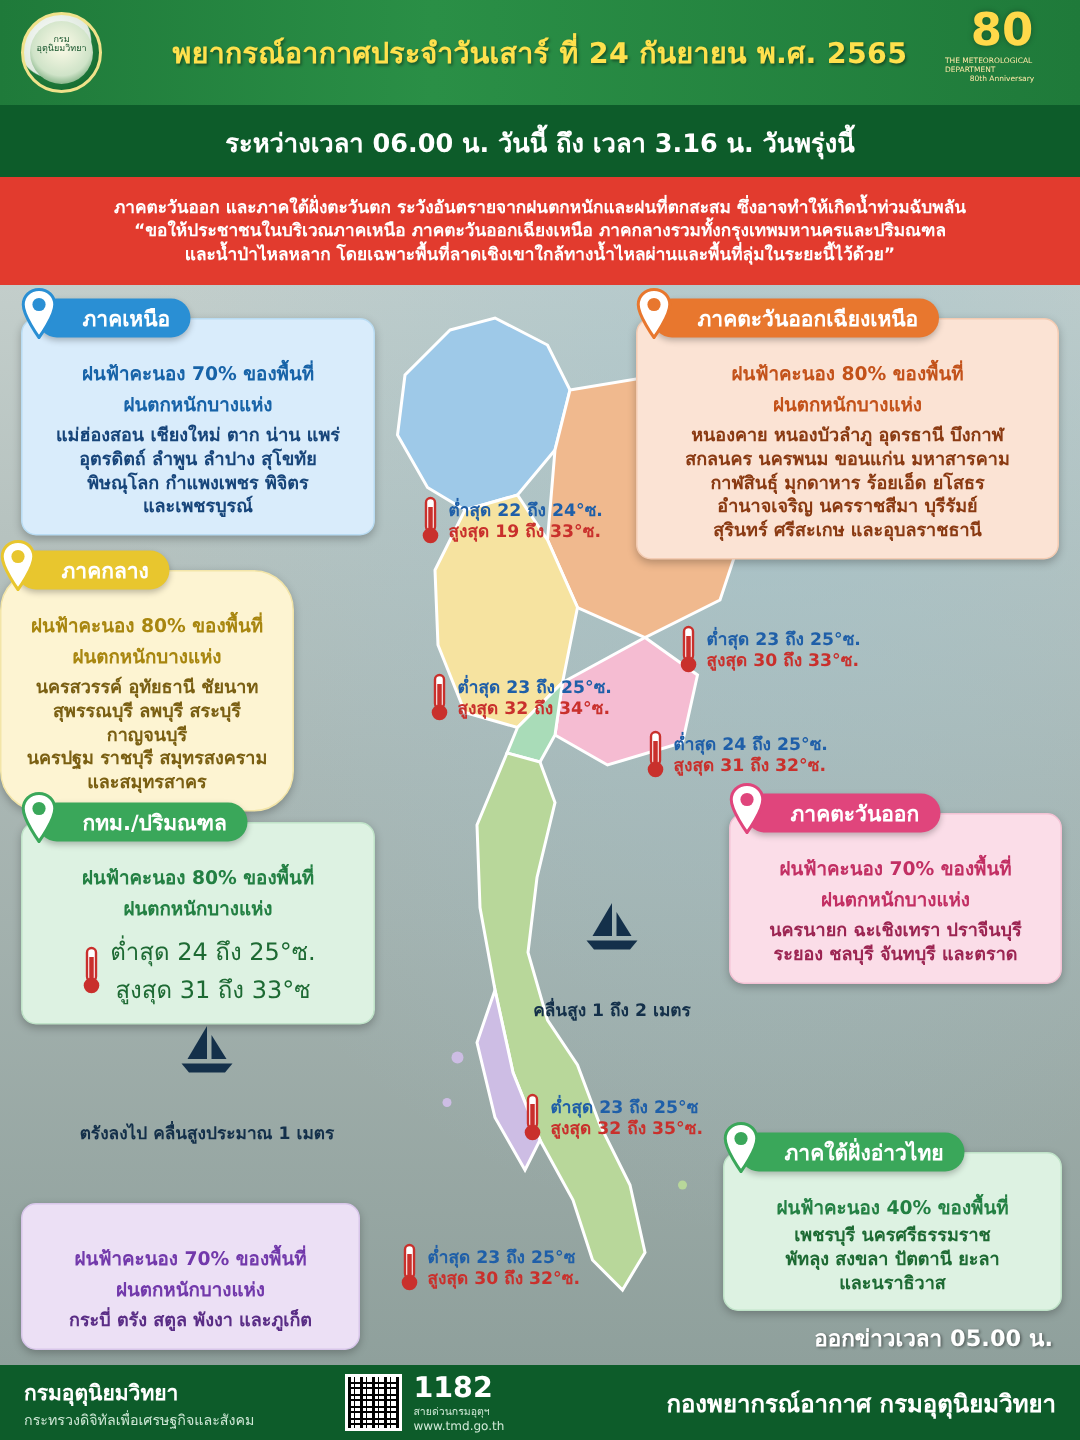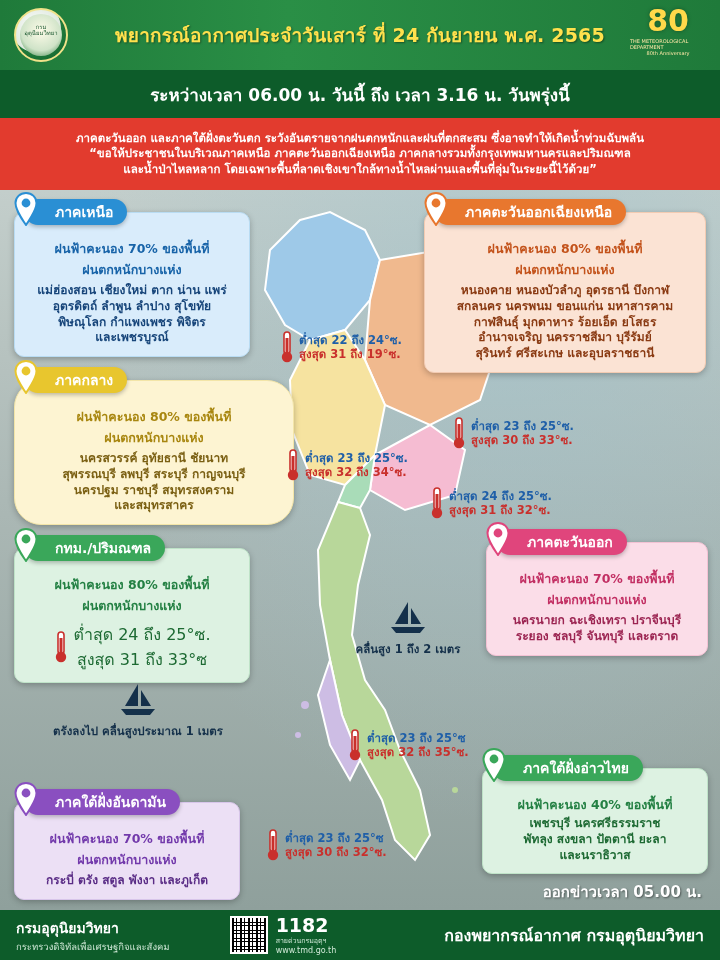--- a/index.html
+++ b/index.html
@@ -138,21 +138,21 @@
   .temp .vals { font-size: 11.5px; font-weight: bold; line-height: 1.25; white-space: nowrap; }
   .temp .vals .lo { color: #1f5fa8; }
   .temp .vals .hi { color: #c9302c; }
 
   .temp-inline {
     display: flex; align-items: center; justify-content: center; gap: 6px; margin-top: 6px;
   }
 
   
   .wave-note { position: absolute; text-align: center; }
-  .wave-note .txt { font-size: 11.5px; font-weight: bold; color: #14304a; line-height: 1.3; }
+  .wave-note .txt { font-size: 11.5px; font-weight: bold; color: #14304a; line-height: 1.3; margin-top: 24px; }
 
   .release {
     position: absolute; right: 18px; bottom: 6px;
     font-size: 15px; font-weight: bold; color: #ffffff;
     text-shadow: 1px 1px 2px rgba(0,0,0,.45);
   }
 
   
   .footer {
     position: absolute; bottom: 0; left: 0; width: 720px; height: 50px;
@@ -260,21 +260,21 @@
       </div>
       <div class="line1">ฝนฟ้าคะนอง 80% ของพื้นที่</div>
       <div class="line2">ฝนตกหนักบางแห่ง</div>
       <div class="provinces" style="white-space:pre-line">หนองคาย หนองบัวลำภู อุดรธานี บึงกาฬ
 สกลนคร นครพนม ขอนแก่น มหาสารคาม
 กาฬสินธุ์ มุกดาหาร ร้อยเอ็ด ยโสธร
 อำนาจเจริญ นครราชสีมา บุรีรัมย์
 สุรินทร์ ศรีสะเกษ และอุบลราชธานี</div>
     </div>
 
-    <div class="card c-central" style="left:14px; top:190px; width:280px;border-radius:27px;">
+    <div class="card c-central" style="left:0; top:190px; width:196px;border-radius:27px;">
       <div class="title-pill">
         <svg class="pin" viewBox="0 0 26 34">
           <path d="M13 1C7 1 2.5 5.4 2.5 11c0 7.6 10.5 22 10.5 22S23.5 18.6 23.5 11C23.5 5.4 19 1 13 1z" fill="#ffffff" stroke="#e8c62e" stroke-width="2"></path>
           <circle cx="13" cy="11" r="4.4" fill="#e8c62e"></circle>
         </svg>
         <span>ภาคกลาง</span>
       </div>
       <div class="line1">ฝนฟ้าคะนอง 80% ของพื้นที่</div>
       <div class="line2">ฝนตกหนักบางแห่ง</div>
       <div class="provinces" style="white-space:pre-line">นครสวรรค์ อุทัยธานี ชัยนาท
@@ -328,41 +328,34 @@
         </svg>
         <span>ภาคใต้ฝั่งอ่าวไทย</span>
       </div>
       <div class="line1">ฝนฟ้าคะนอง 40% ของพื้นที่</div>
       <div class="provinces" style="white-space:pre-line">เพชรบุรี นครศรีธรรมราช
 พัทลุง สงขลา ปัตตานี ยะลา
 และนราธิวาส</div>
     </div>
 
     <div class="card c-southa" style="left:14px; top:612px; width:226px;">
-      <div class="title-pill">
-        <svg class="pin" viewBox="0 0 26 34">
-          <path d="M13 1C7 1 2.5 5.4 2.5 11c0 7.6 10.5 22 10.5 22S23.5 18.6 23.5 11C23.5 5.4 19 1 13 1z" fill="#ffffff" stroke="#8a4fc0" stroke-width="2"></path>
-          <circle cx="13" cy="11" r="4.4" fill="#8a4fc0"></circle>
-        </svg>
-        <span>ภาคใต้ฝั่งอันดามัน</span>
-      </div>
       <div class="line1">ฝนฟ้าคะนอง 70% ของพื้นที่</div>
       <div class="line2">ฝนตกหนักบางแห่ง</div>
       <div class="provinces" style="white-space:pre-line">กระบี่ ตรัง สตูล พังงา และภูเก็ต</div>
     </div>
 
     <div class="temp" style="left:280px; top:140px;">
       <svg width="14" height="34" viewBox="0 0 14 34">
         <rect x="4" y="2" width="6" height="22" rx="3" fill="#ffffff" stroke="#c9302c" stroke-width="1.6"></rect>
         <rect x="5.5" y="8" width="3" height="16" fill="#c9302c"></rect>
         <circle cx="7" cy="27" r="5.2" fill="#c9302c"></circle>
       </svg>
       <div class="vals">
         <div class="lo">ต่ำสุด 22 ถึง 24°ซ.</div>
-        <div class="hi">สูงสุด 31 ถึง 19°ซ.</div>
+        <div class="hi">สูงสุด 19 ถึง 33°ซ.</div>
       </div>
     </div>
 
     <div class="temp" style="left:452px; top:226px;">
       <svg width="14" height="34" viewBox="0 0 14 34">
         <rect x="4" y="2" width="6" height="22" rx="3" fill="#ffffff" stroke="#c9302c" stroke-width="1.6"></rect>
         <rect x="5.5" y="8" width="3" height="16" fill="#c9302c"></rect>
         <circle cx="7" cy="27" r="5.2" fill="#c9302c"></circle>
       </svg>
       <div class="vals">

